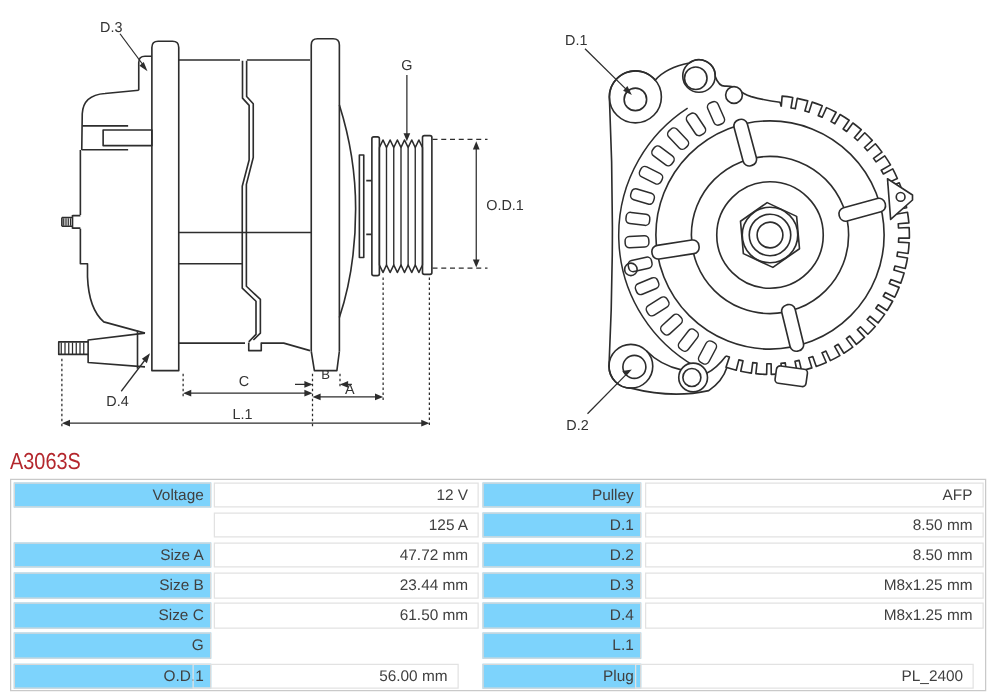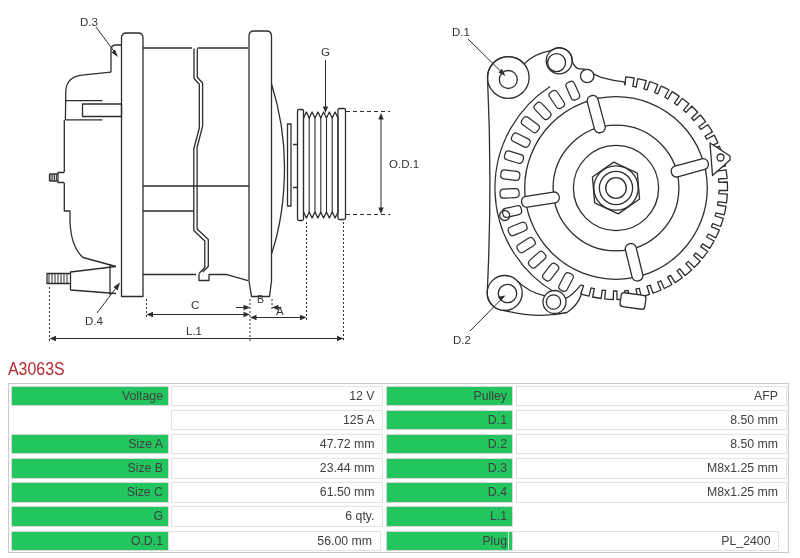--- a/index.html
+++ b/index.html
@@ -1,21 +1,21 @@
 <!DOCTYPE html>
 <html><head>
 <meta charset="utf-8">
 <style>
 html,body{margin:0;padding:0;background:#fff;}
 body{font-family:"Liberation Sans",sans-serif;width:800px;height:558px;position:relative;overflow:hidden;}
 #pn{position:absolute;left:8px;top:357.5px;font-size:18.5px;color:#b4272d;transform:scaleX(0.86);transform-origin:0 0;}
 #tbl{position:absolute;left:8px;top:383px;width:779px;height:168px;border:1px solid #c9c9c9;}
 .row{position:absolute;left:0;width:779px;height:20.5px;}
 .c{position:absolute;top:0;height:18.5px;font-size:12.3px;color:#404040;text-align:right;line-height:19px;padding:0;border:1px solid #e2e2e2;white-space:nowrap;}
-.g{background:#22c55e;border-color:#d8d8d8;}
+.g{background:#7dd3fc;border-color:#d8d8d8;}
 .c span{padding-right:7.5px;display:block;}
 .g span{padding-right:4.5px;}
 svg text{font-family:"Liberation Sans",sans-serif;}
 </style>
 </head>
 <body>
 <svg width="800" height="360" viewBox="0 0 800 360">
 <g fill="none" stroke="#2d2d2d" stroke-width="1.3" stroke-linejoin="round" stroke-linecap="butt">
 
 <path d="M111,72.2 L84,74.8 Q66.5,76 65.8,91 L65.4,120"></path>
@@ -213,32 +213,29 @@
         <span>D.4</span>
       </div>
 <div class="c" style="left:506.5px;width:269px">
         <span>M8x1.25 mm</span>
       </div>
 </div>
 <div class="row" style="top:122.4px">
 <div class="c g" style="left:1.5px;width:156px">
         <span>G</span>
       </div>
-<div class="c" style="left:161.5px;width:210.5px">
-        <span>6 qty.</span>
-      </div>
 <div class="c g" style="left:376.5px;width:125px">
         <span>L.1</span>
       </div>
 </div>
 <div class="row" style="top:146.5px">
 <div class="c g" style="left:1.5px;width:156px">
         <span>O.D.1</span>
       </div>
-<div class="c" style="left:159px;width:210.5px">
+<div class="c" style="left:145px;width:210.5px">
         <span>56.00 mm</span>
       </div>
 <div class="c g" style="left:376.5px;width:125px">
         <span>Plug</span>
       </div>
 <div class="c" style="left:499px;width:269px">
         <span>PL_2400</span>
       </div>
 </div>
 </div>

